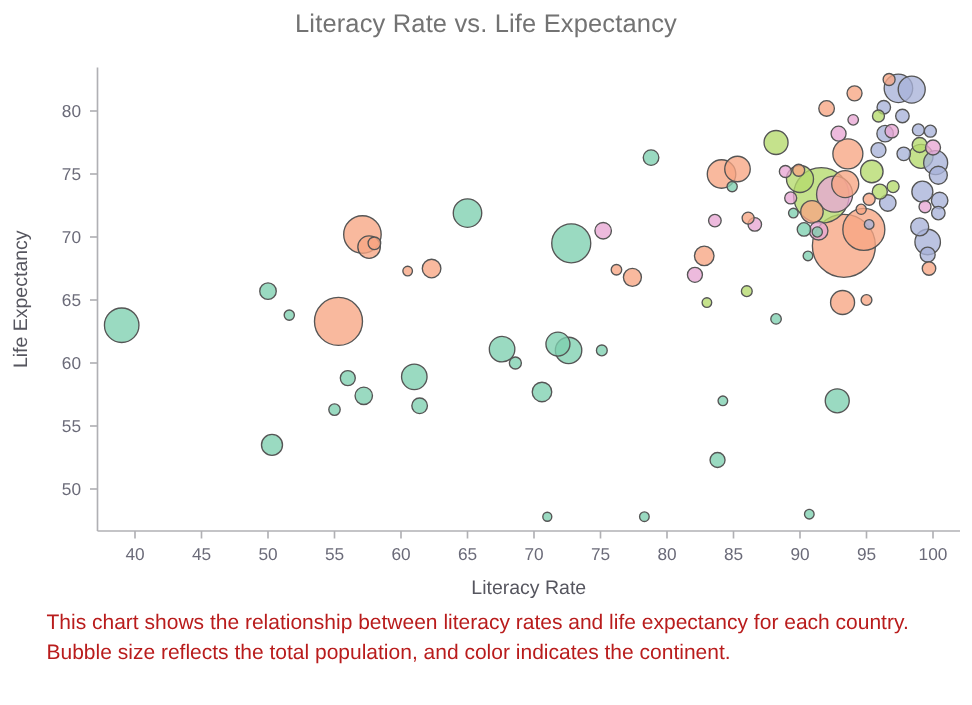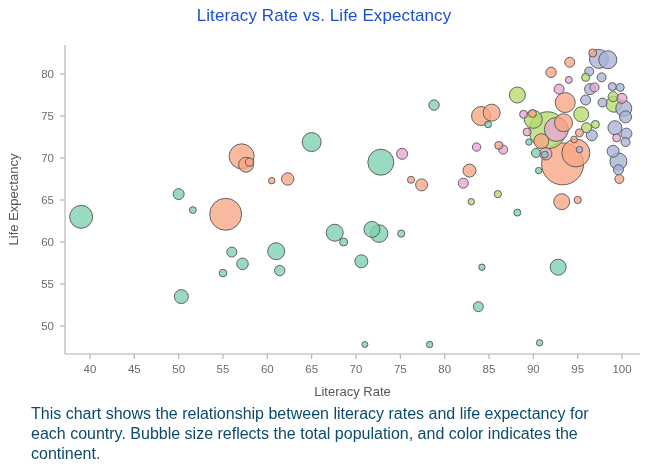--- a/index.html
+++ b/index.html
@@ -20,37 +20,37 @@
     height: 470px;
     background: #ffffff;
   }
   #chart-title {
     position: absolute;
     left: 0;
     top: 6px;
     width: 648px;
     text-align: center;
     font-size: 17px;
-    color: #1d4ed8;
+    color: #737373;
     letter-spacing: 0.1px;
     font-family: "Liberation Sans", sans-serif;
   }
   #plot-svg {
     position: absolute;
     left: 0;
     top: 0;
   }
   #caption {
     position: absolute;
     left: 31px;
     top: 404px;
     width: 580px;
-    font-size: 16px;
+    font-size: 14px;
     line-height: 20px;
-    color: #0c4a6e;
+    color: #b91c1c;
     font-family: "Liberation Sans", sans-serif;
   }
   .tick-label {
     font-size: 11.5px;
     fill: #6a6a78;
     font-family: "Liberation Sans", sans-serif;
   }
   .axis-title {
     font-size: 13px;
     fill: #56565f;

